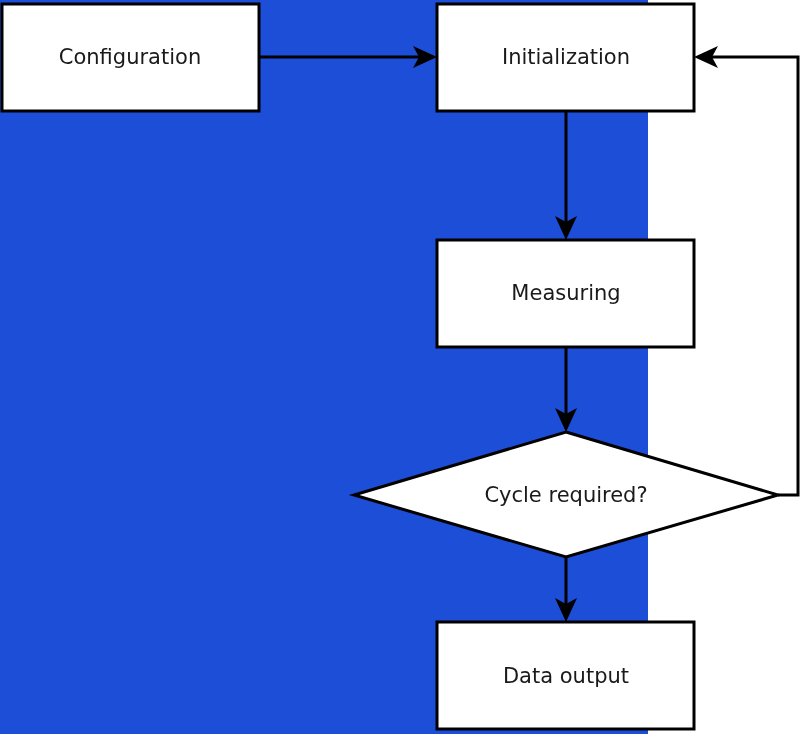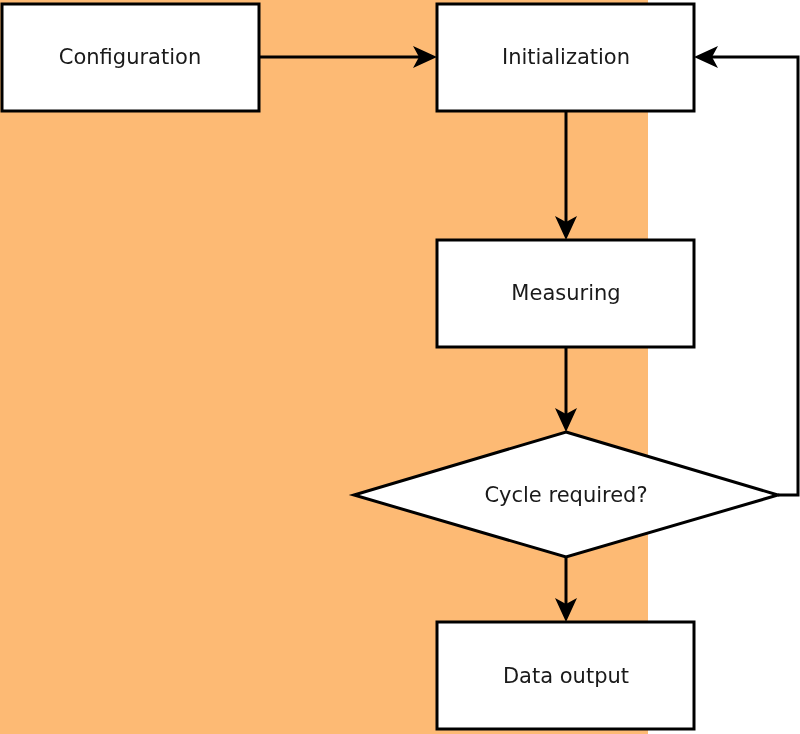--- a/index.html
+++ b/index.html
@@ -10,21 +10,21 @@
   body {
     width: 800px;
     height: 734px;
     font-family: "DejaVu Sans", sans-serif;
     overflow: hidden;
   }
   #flowchart-root {
     position: relative;
     width: 648px;
     height: 734px;
-    background: #fdba74;
+    background: #1d4ed8;
   }
   svg.diagram-canvas {
     display: block;
     width: 800px;
     height: 734px;
   }
   .node-shape {
     fill: #ffffff;
     stroke: #000000;
     stroke-width: 3;

